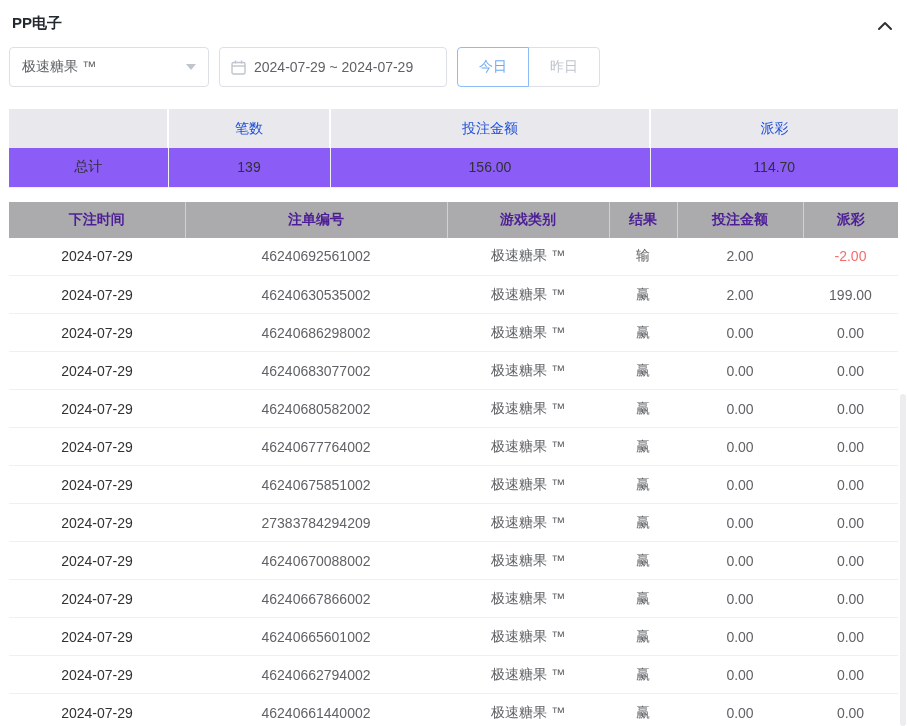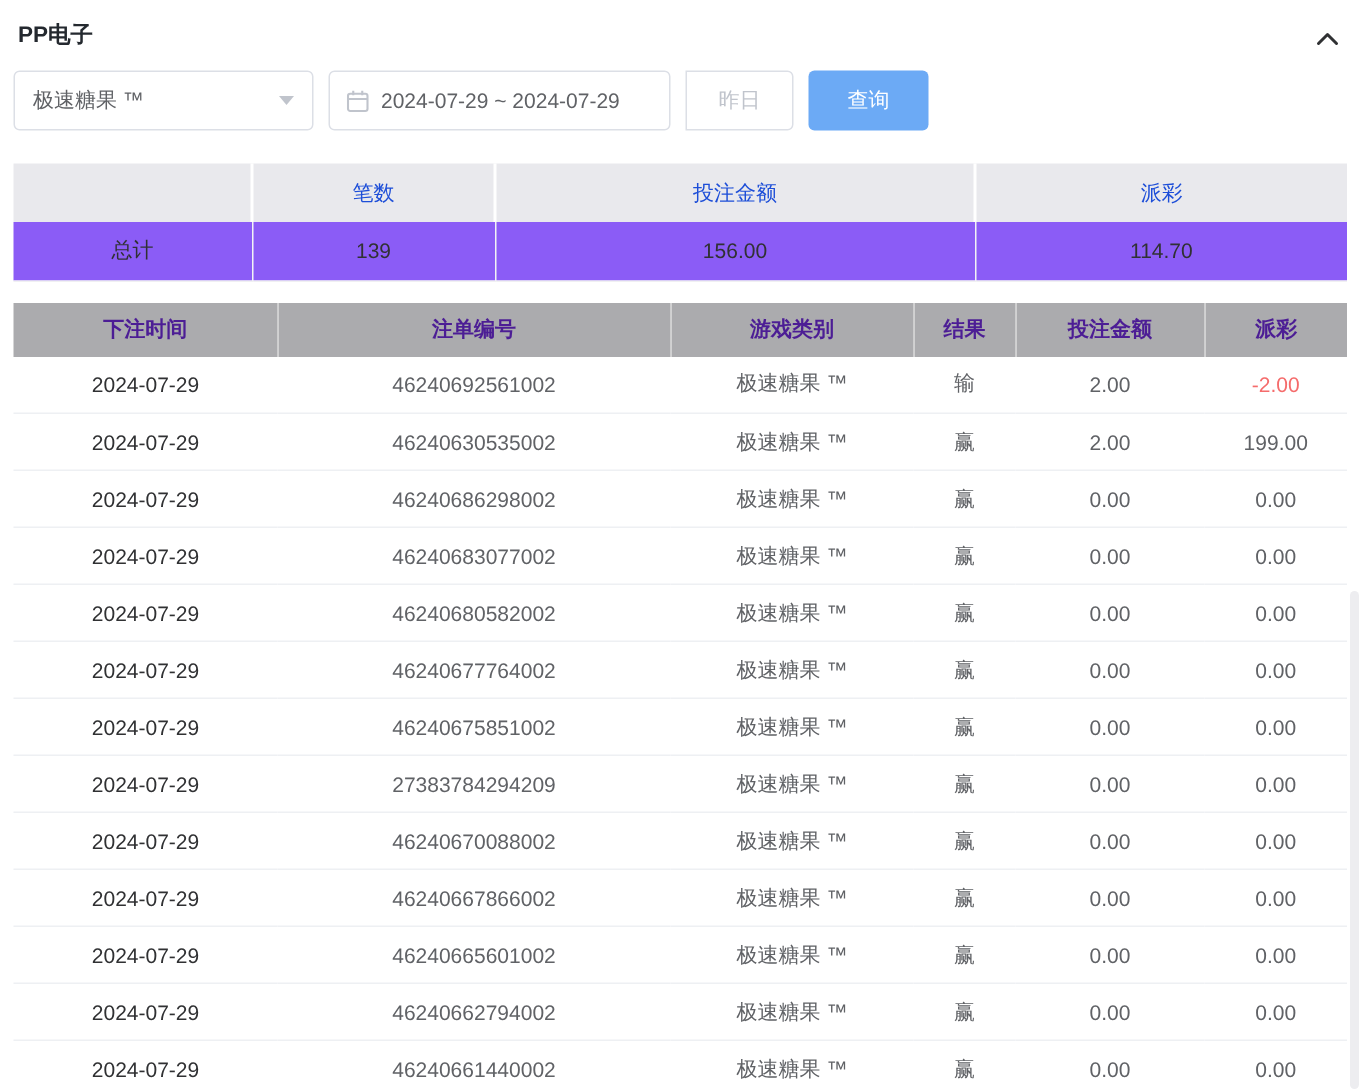--- a/index.html
+++ b/index.html
@@ -102,24 +102,24 @@
           <rect x="1" y="2.5" width="13" height="11.5" rx="1.5" fill="none" stroke="#c0c4cc" stroke-width="1.4"></rect>
           <line x1="1" y1="6" x2="14" y2="6" stroke="#c0c4cc" stroke-width="1.4"></line>
           <line x1="4.5" y1="0.5" x2="4.5" y2="3.5" stroke="#c0c4cc" stroke-width="1.4"></line>
           <line x1="10.5" y1="0.5" x2="10.5" y2="3.5" stroke="#c0c4cc" stroke-width="1.4"></line>
         </svg>
       </span>
       <span>2024-07-29 ~ 2024-07-29</span>
     </div>
 
     <div class="btn-group">
+      <button class="qbtn active">今日</button>
       <button class="qbtn">昨日</button>
     </div>
 
-    <button class="search-btn">查询</button>
   </div>
 
   <table class="summary-table">
     <colgroup>
         <col style="width:159px">
         <col style="width:162px">
         <col style="width:320px">
         <col style="width:248px">
       </colgroup>
     <thead>

